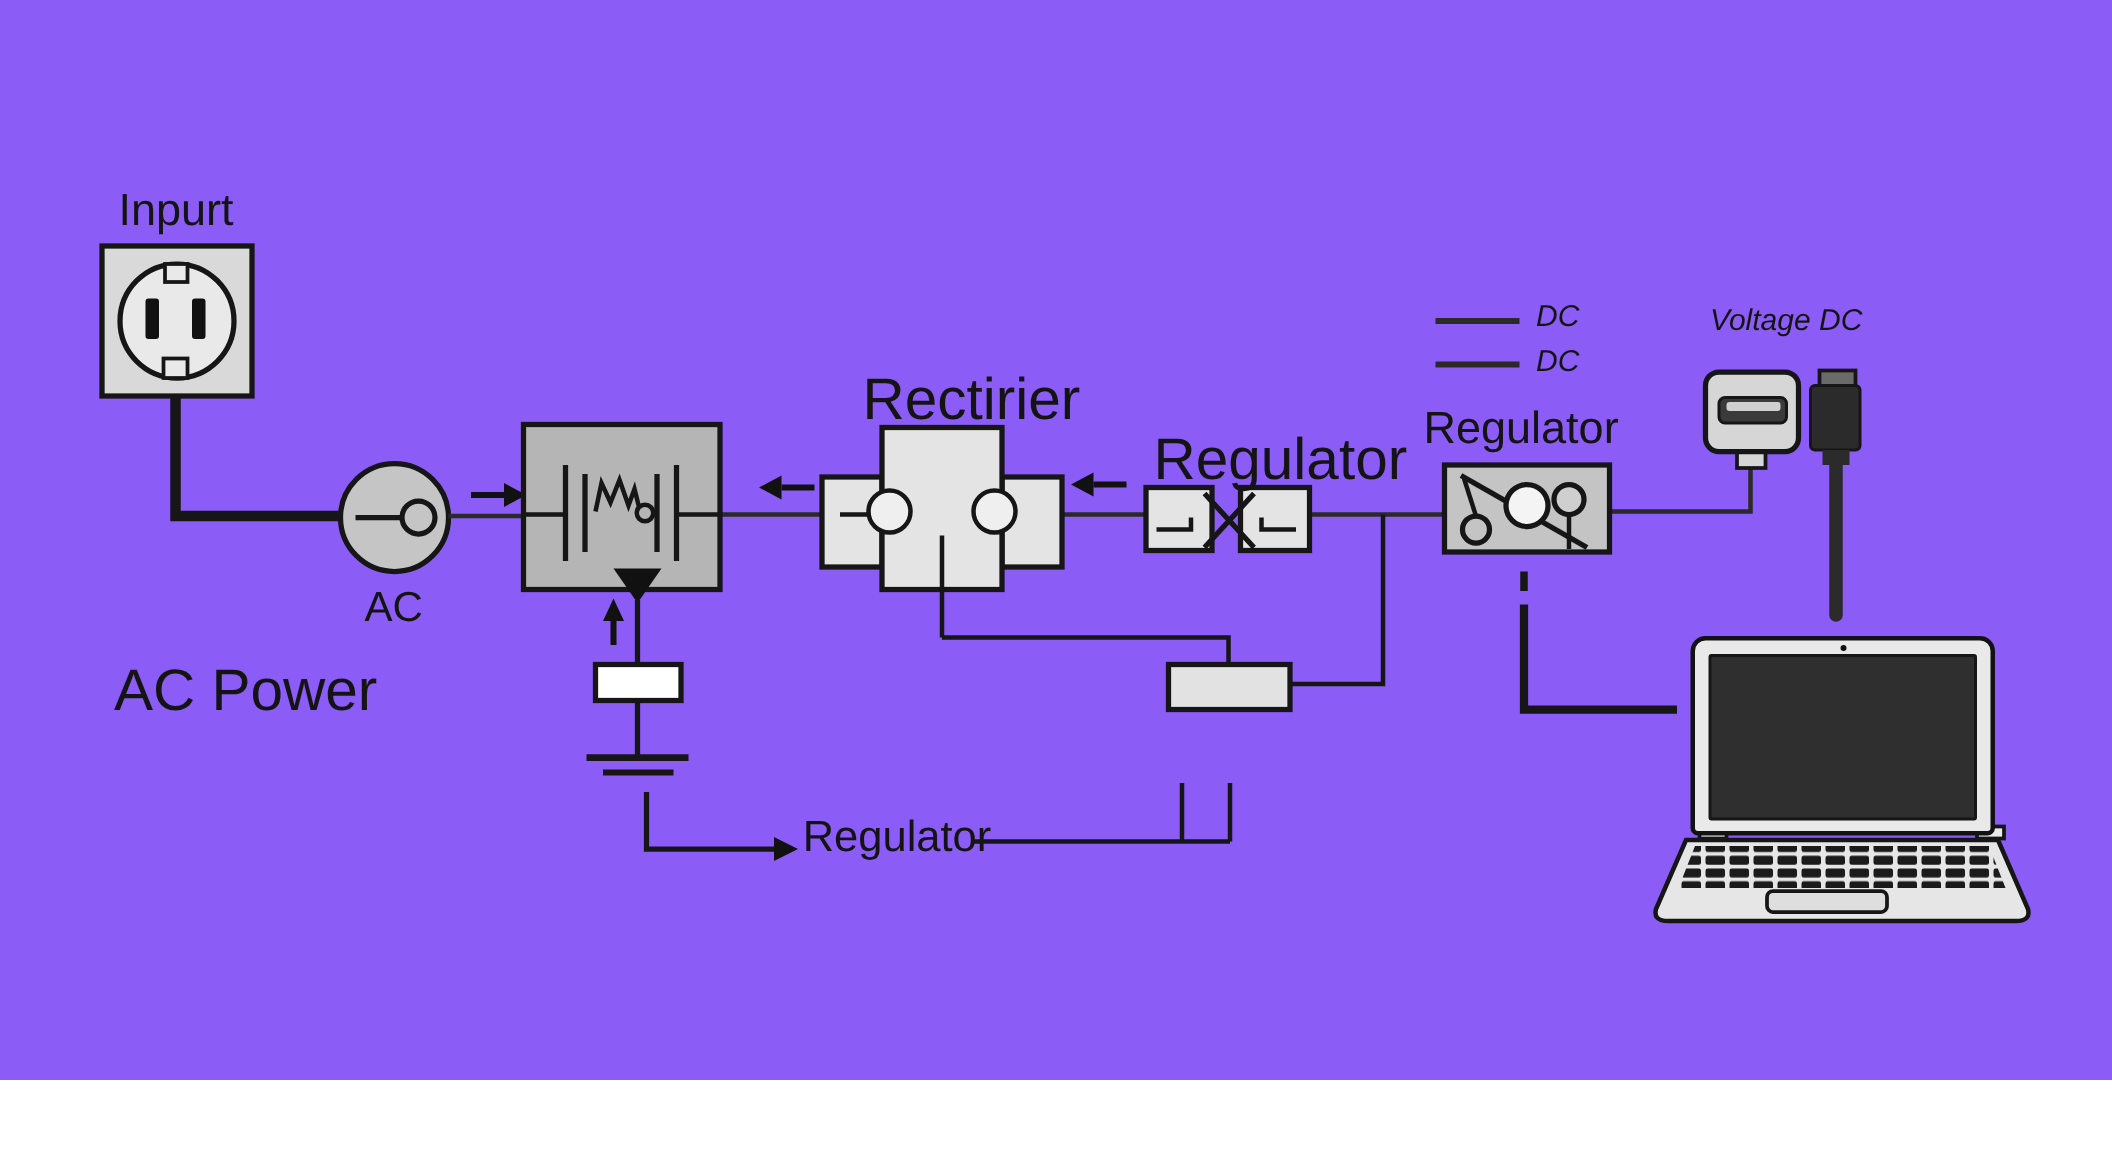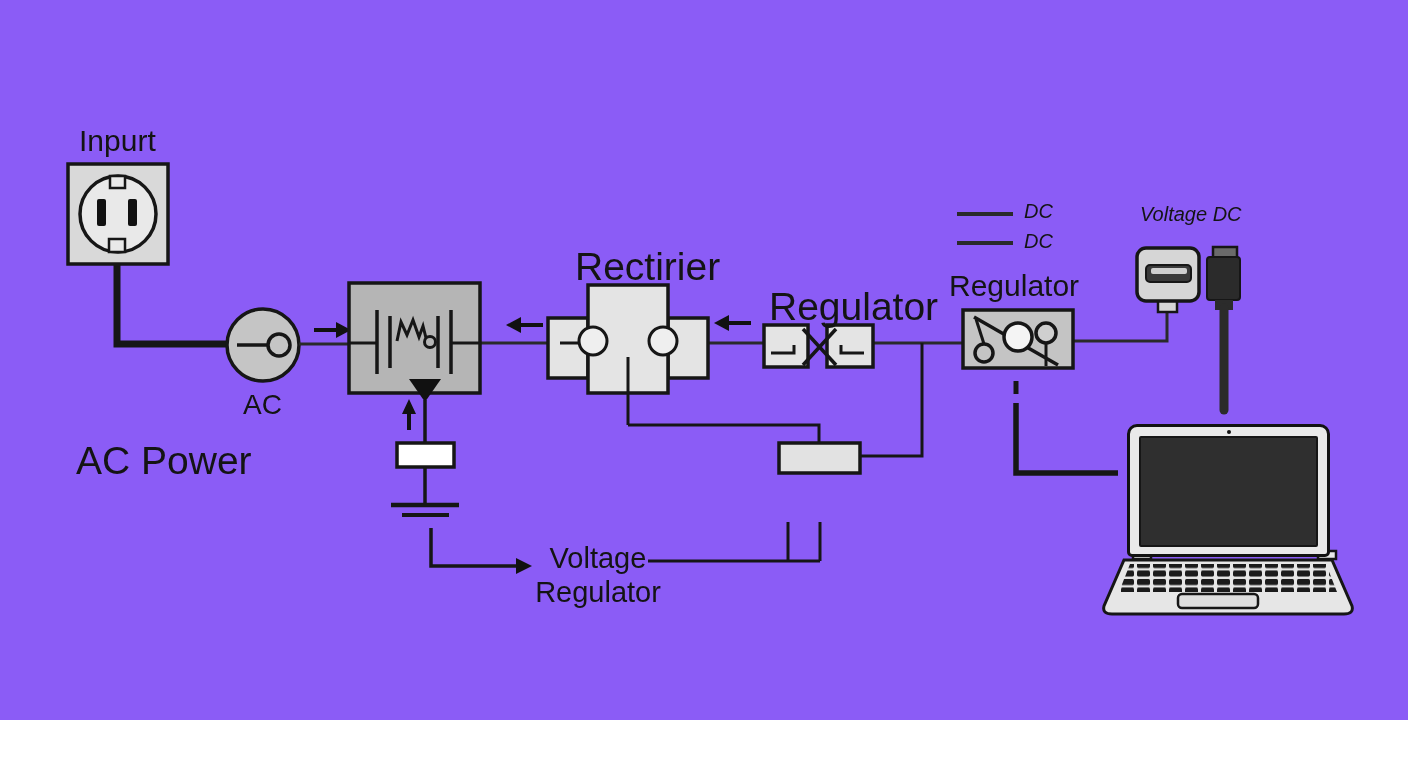--- a/index.html
+++ b/index.html
@@ -190,18 +190,17 @@
   <div class="lbl lbl-28" style="left:243px;top:389px;">AC</div>
   <div class="lbl lbl-29" style="left:60px;top:439px;margin-left:16px;">AC Power</div>
   <div class="lbl lbl-29" style="left:575px;top:245px;">Rectirier</div>
   <div class="lbl lbl-29" style="left:769px;top:285px;">Regulator</div>
   <div class="lbl lbl-30" style="left:949px;top:269px;">Regulator</div>
   <div class="lbl lbl-27" style="left:1024px;top:200px;">DC</div>
   <div class="lbl lbl-27" style="left:1024px;top:230px;">DC</div>
   <div class="lbl lbl-27" style="left:1140px;top:203px;">Voltage DC</div>
 
   <div class="vreg">
-    <div>Voltage</div>
     <div>Regulator</div>
   </div>
 
 
 </div>
 
 </body></html>

